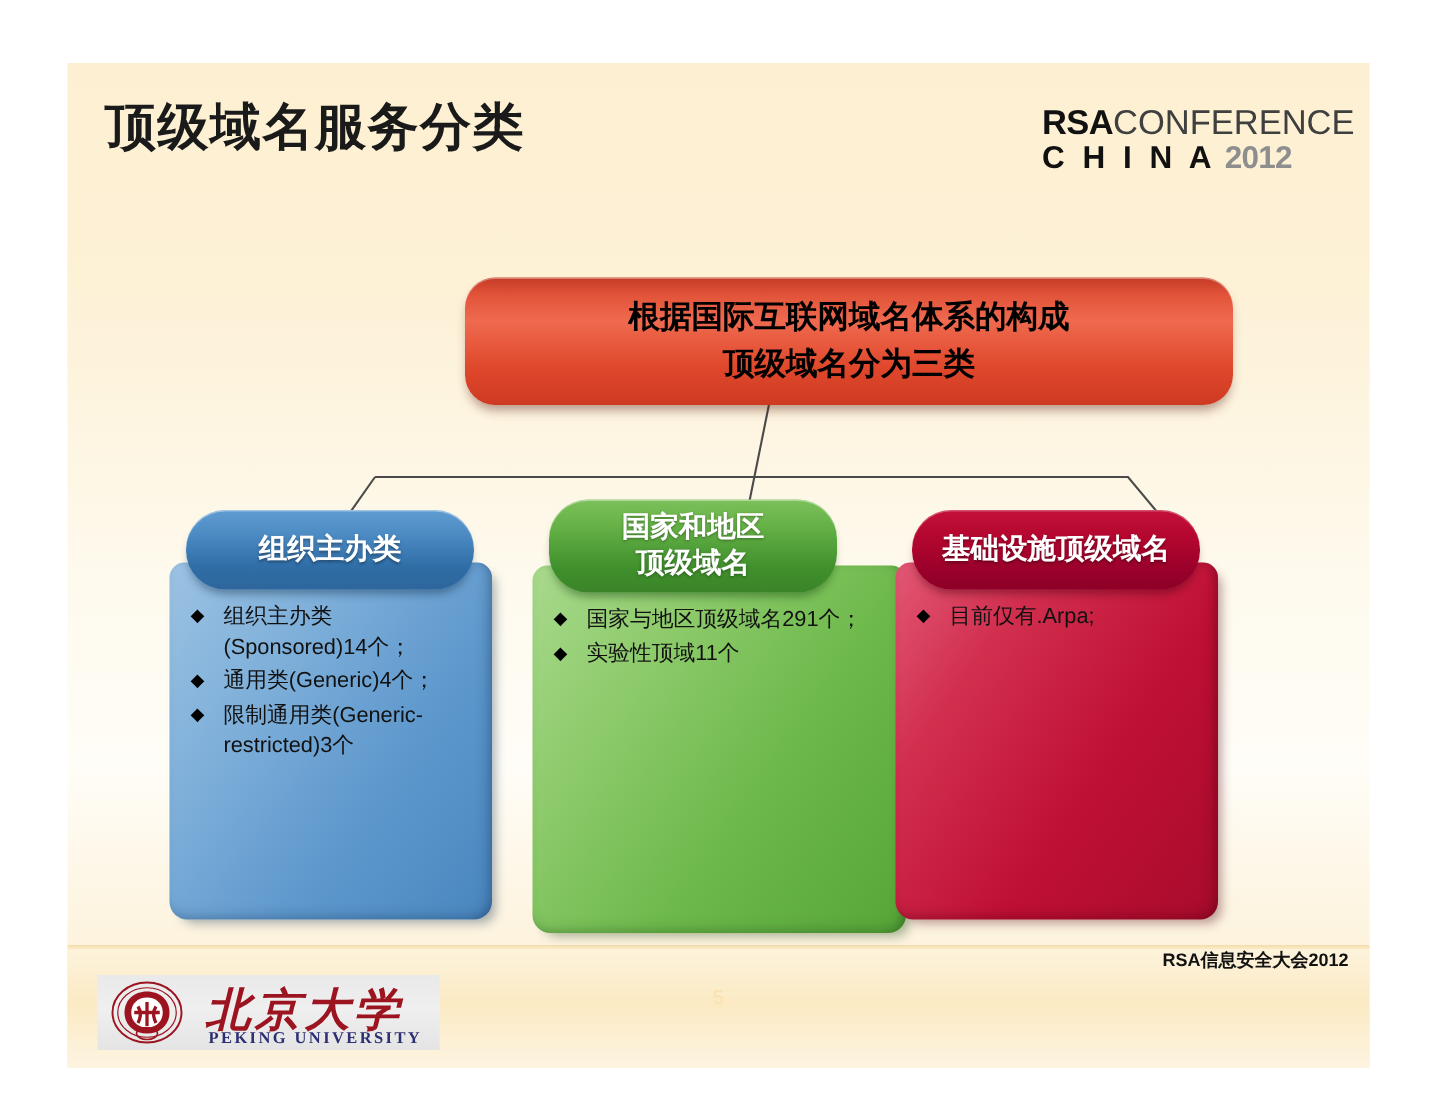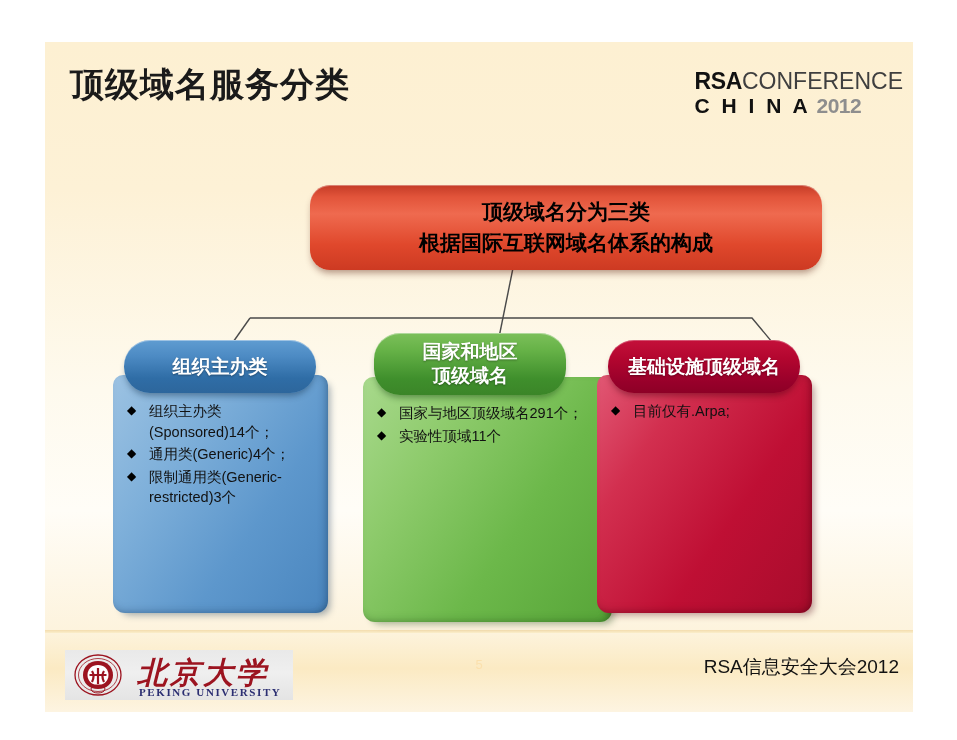--- a/index.html
+++ b/index.html
@@ -98,21 +98,21 @@
     box-shadow: 0 5px 6px -2px rgba(20,50,80,0.45), inset 0 1px 0 rgba(255,255,255,0.4);
   }
   #col-gtld .body {
     height: 200px;
     background: linear-gradient(125deg, #9cc2e2 0%, #7fb0da 30%, #5d97cc 65%, #4a86bf 100%);
     box-shadow: 5px 5px 7px -3px rgba(25,55,85,0.4),
                 inset -7px 0 9px -6px rgba(20,50,80,0.45),
                 inset 0 -7px 9px -6px rgba(20,50,80,0.35);
   }
   
-  #col-cctld { left: 318px; top: 291px; width: 249px; }
+  #col-cctld { left: 310px; top: 291px; width: 249px; }
   #col-cctld .pill {
     height: 62px; width: 192px; margin-left: 11px;
     background: linear-gradient(180deg, #7cc05a 0%, #66b247 28%, #3f8f2c 74%, #3b8528 100%);
     box-shadow: 0 5px 6px -2px rgba(25,70,20,0.45), inset 0 1px 0 rgba(255,255,255,0.4);
   }
   #col-cctld .body {
     height: 207px;
     background: linear-gradient(125deg, #a8d98c 0%, #8ecb6c 28%, #6cb84a 62%, #57a538 100%);
     box-shadow: 5px 5px 7px -3px rgba(30,70,25,0.4),
                 inset -7px 0 9px -6px rgba(25,70,20,0.45),
@@ -160,22 +160,22 @@
     position: absolute; left: 74px; top: 36px;
     font-family: "Liberation Serif", "DejaVu Serif", serif;
     font-size: 11px; font-weight: bold; color: #2c2f72;
     letter-spacing: 1.6px; white-space: nowrap;
   }
   #page-number {
     position: absolute; left: 0; top: 615px; width: 868px;
     text-align: center; font-size: 13px; color: #fbe0ad;
   }
   #footer-right {
-    position: absolute; right: 14px; top: 612px;
-    font-size: 19px; font-weight: normal; color: #121212;
+    position: absolute; right: 14px; top: 590px;
+    font-size: 12px; font-weight: bold; color: #121212;
     white-space: nowrap;
   }
 </style>
 </head>
 <body>
 
 <div id="slide">
 
   <div id="page-title">顶级域名服务分类</div>
 
@@ -187,22 +187,22 @@
   <svg id="connectors" viewBox="0 0 868 670">
     <g fill="none" stroke="#4a4a4a" stroke-width="1.4">
       <path d="M205,276 L250,276 L707,276 L752,330"></path>
       <path d="M205,276 L167,330"></path>
       <path d="M468,226 L447,330"></path>
     </g>
   </svg>
 
   <div id="top-box">
     <div class="txt">
+      <div>根据国际互联网域名体系的构成</div>
       <div>顶级域名分为三类</div>
-      <div>根据国际互联网域名体系的构成</div>
     </div>
   </div>
 
   <div class="col" id="col-gtld">
     <div class="pill">
       <span>组织主办类</span>
     </div>
     <div class="body">
       <ul class="bullets">
         <li><span class="dia">◆</span><span>组织主办类(Sponsored)14个；</span></li>

